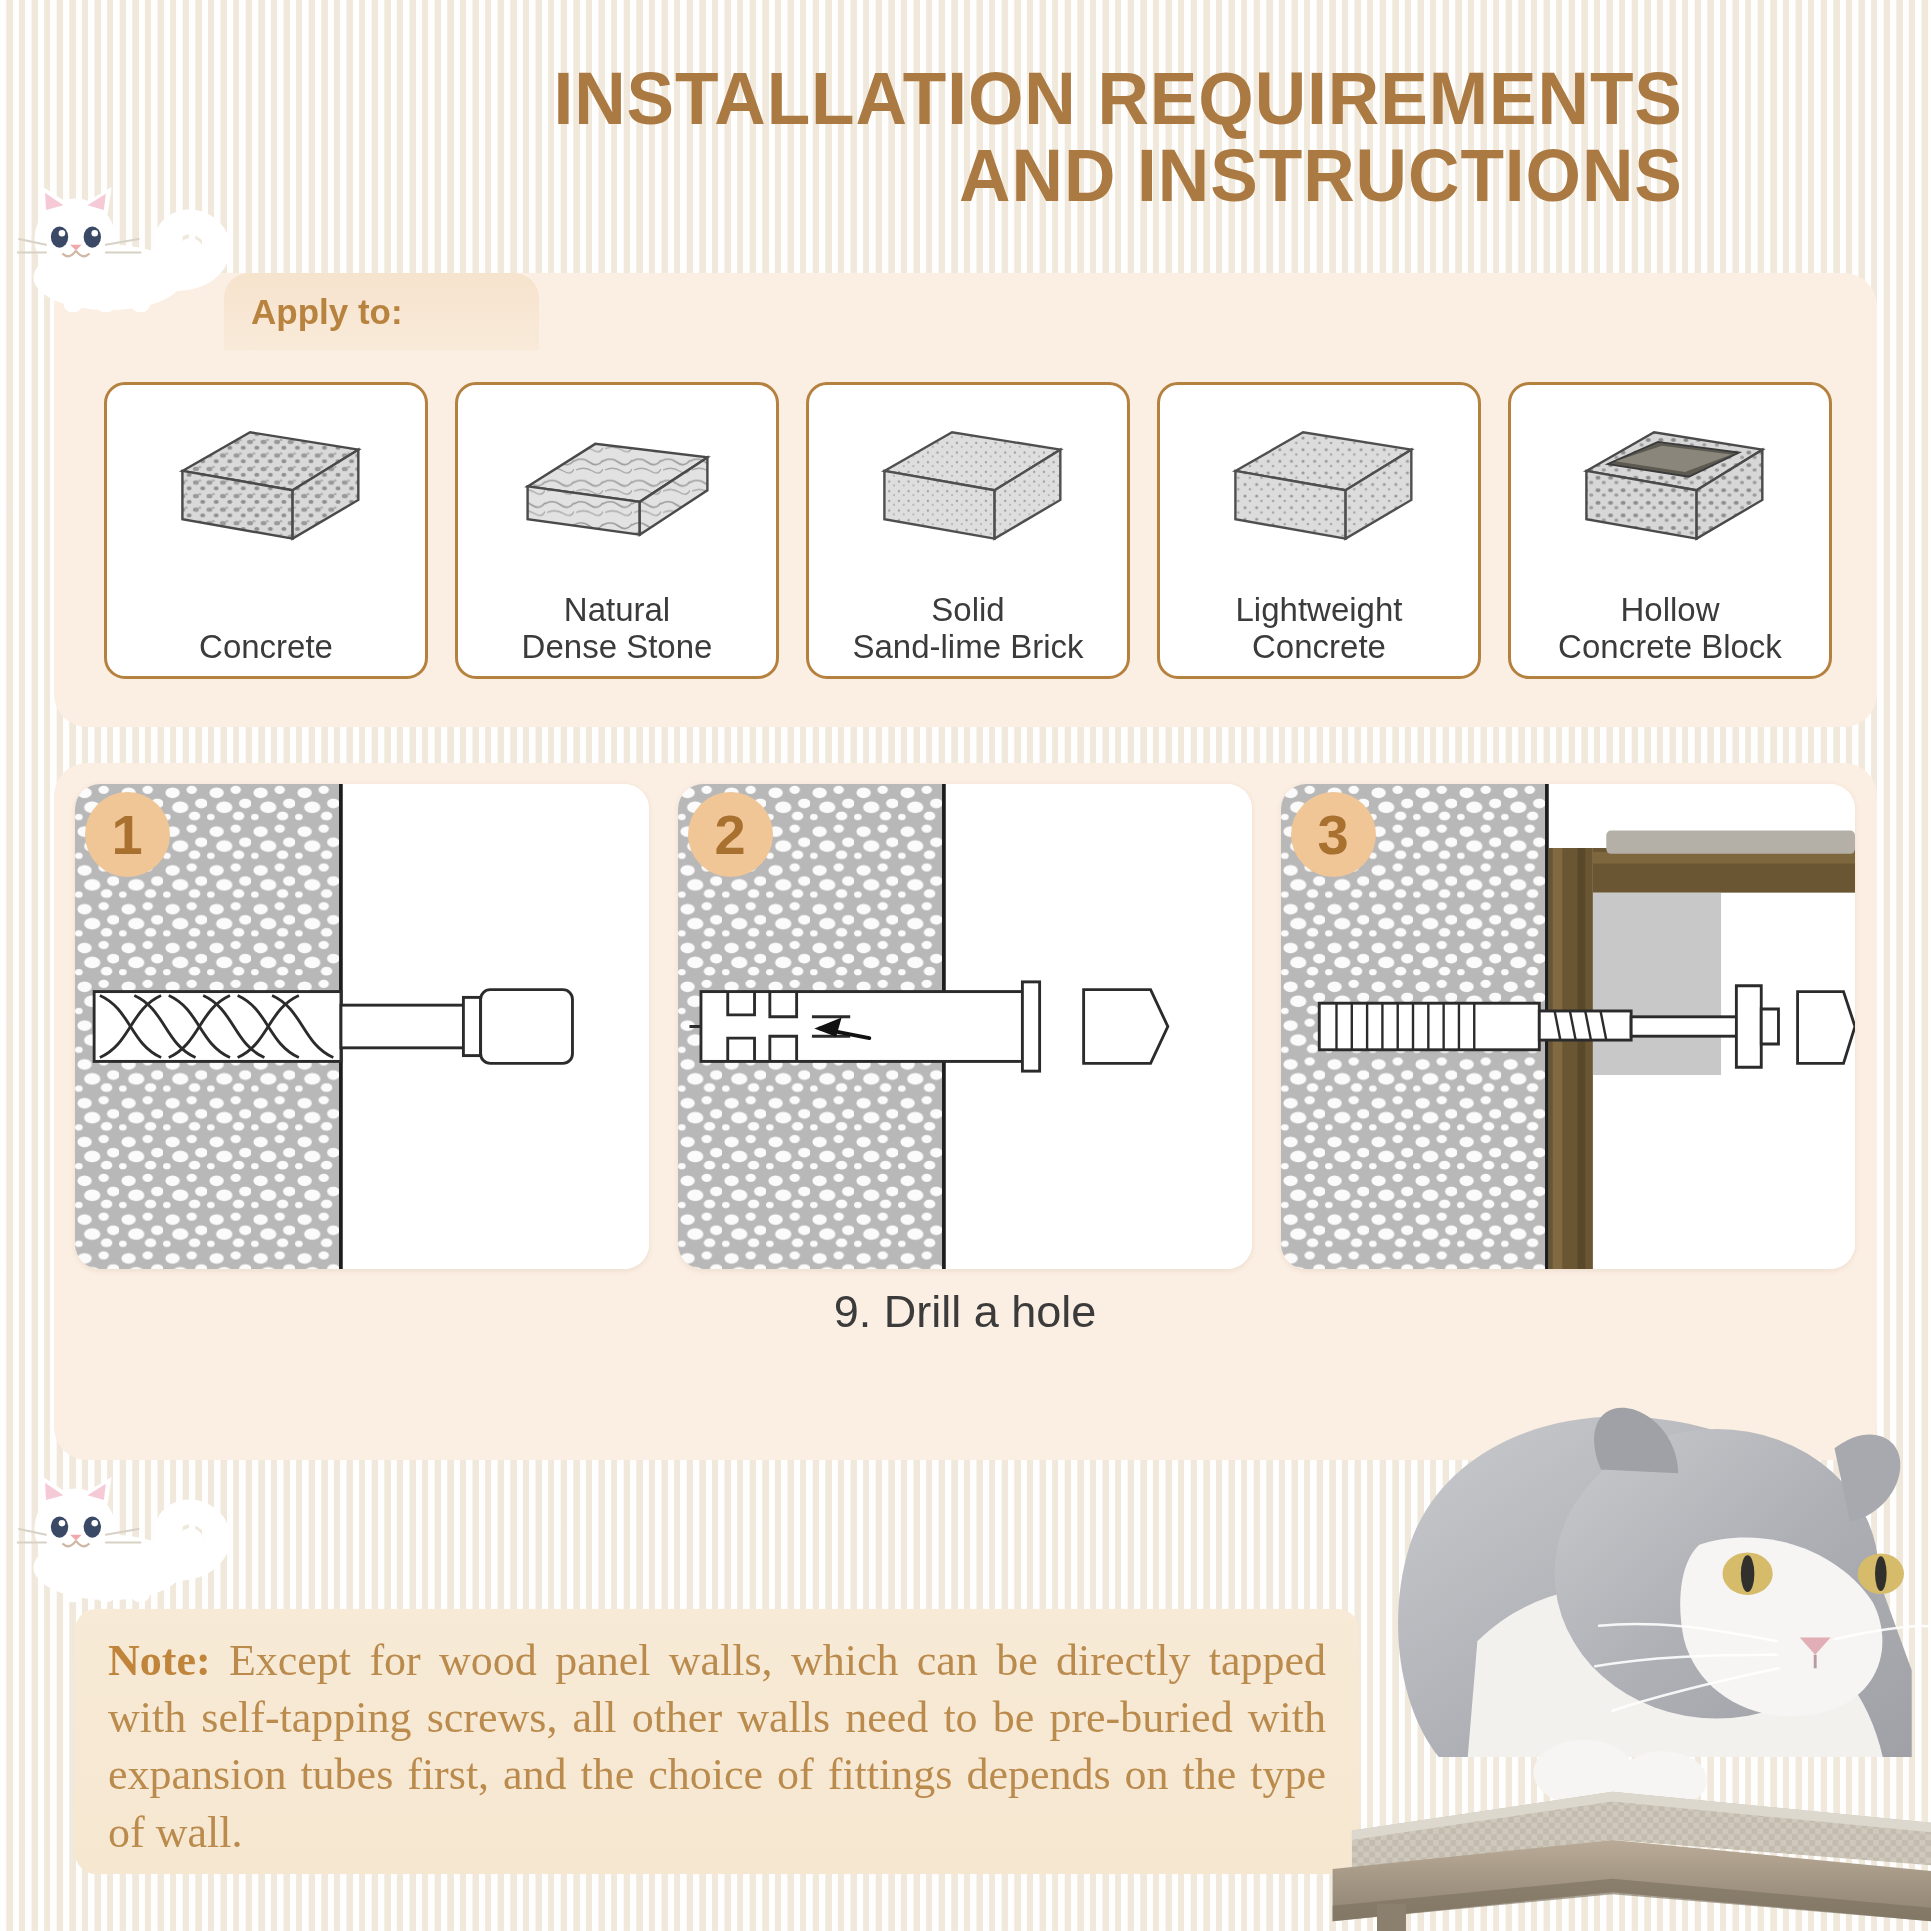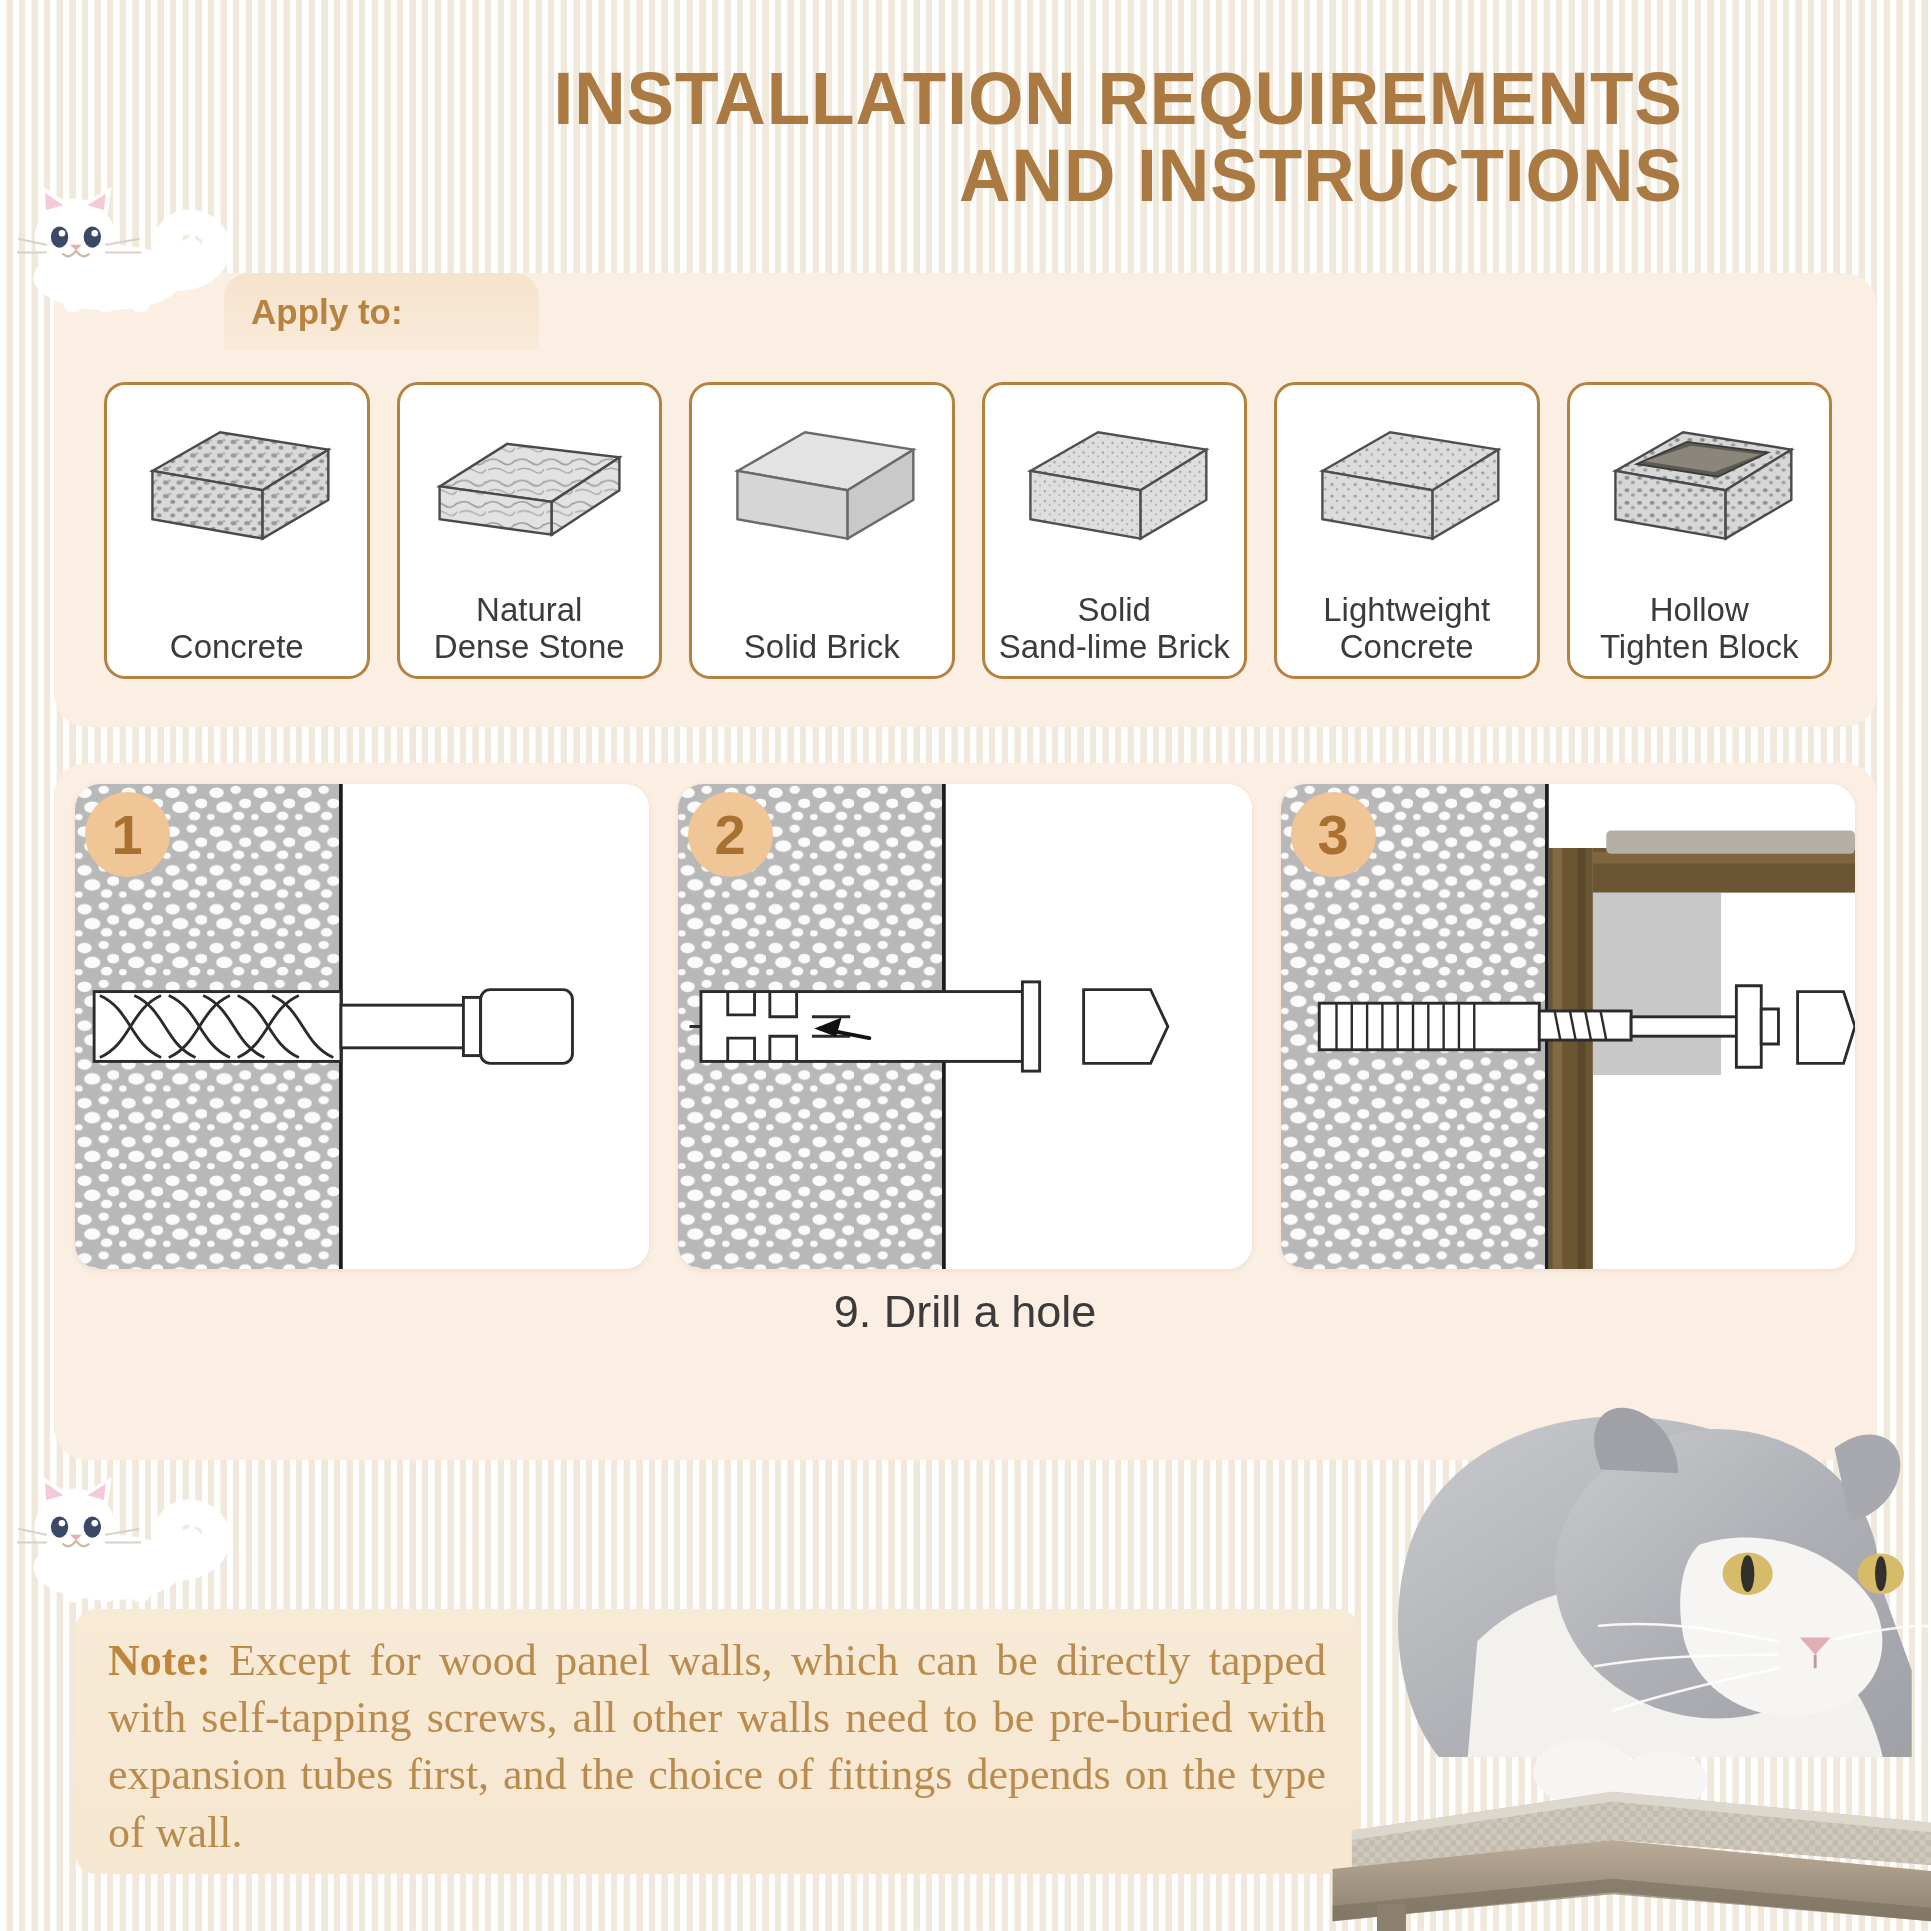--- a/index.html
+++ b/index.html
@@ -230,30 +230,20 @@
           </defs>
           <polygon points="12,78 82,34 198,48 128,94" fill="url(#vein1)" stroke="#4a4a4a" stroke-width="2.5"></polygon>
           <polygon points="12,78 128,94 128,128 12,112" fill="url(#vein1)" stroke="#4a4a4a" stroke-width="2.5"></polygon>
           <polygon points="128,94 198,48 198,82 128,128" fill="url(#vein1)" stroke="#4a4a4a" stroke-width="2.5"></polygon>
         </svg>
       </div>
       <div class="mat-label">Natural
 Dense Stone</div>
     </div>
 
-    <div class="mat-card">
-      <div class="mat-img">
-        <svg width="203" height="145" viewBox="0 0 210 150">
-          <polygon points="18,62 88,22 200,40 132,82" fill="#e3e3e3" stroke="#6a6a6a" stroke-width="2.5"></polygon>
-          <polygon points="18,62 132,82 132,132 18,112" fill="#d6d6d6" stroke="#6a6a6a" stroke-width="2.5"></polygon>
-          <polygon points="132,82 200,40 200,92 132,132" fill="#c9c9c9" stroke="#6a6a6a" stroke-width="2.5"></polygon>
-        </svg>
-      </div>
-      <div class="mat-label">Solid Brick</div>
-    </div>
 
     <div class="mat-card">
       <div class="mat-img">
         <svg width="203" height="145" viewBox="0 0 210 150">
           <defs>
             <pattern id="fine1" width="10" height="10" patternUnits="userSpaceOnUse">
               <rect width="10" height="10" fill="#dedede"></rect>
               <circle cx="3" cy="3" r="1.2" fill="#9f9f9f"></circle>
               <circle cx="8" cy="7" r="1.0" fill="#a9a9a9"></circle>
             </pattern>
@@ -297,21 +287,21 @@
             </pattern>
           </defs>
           <polygon points="18,62 88,22 200,40 132,82" fill="url(#spk2)" stroke="#4a4a4a" stroke-width="2.5"></polygon>
           <polygon points="40,55 92,32 176,43 124,68" fill="#5d5a52" stroke="#3a3a3a" stroke-width="1.8"></polygon>
           <polygon points="48,52 96,36 168,45 120,63" fill="#8a867c"></polygon>
           <polygon points="18,62 132,82 132,132 18,112" fill="url(#spk2)" stroke="#4a4a4a" stroke-width="2.5"></polygon>
           <polygon points="132,82 200,40 200,92 132,132" fill="url(#spk2)" stroke="#4a4a4a" stroke-width="2.5"></polygon>
         </svg>
       </div>
       <div class="mat-label">Hollow
-Tighten Block</div>
+Concrete Block</div>
     </div>
   </div>
 
   <div class="panel" id="steps-panel"></div>
 
   <div id="steps">
 
     <div class="step-card">
       <div class="badge">1</div>
       <svg width="100%" height="100%" viewBox="0 0 600 500" preserveAspectRatio="none">

